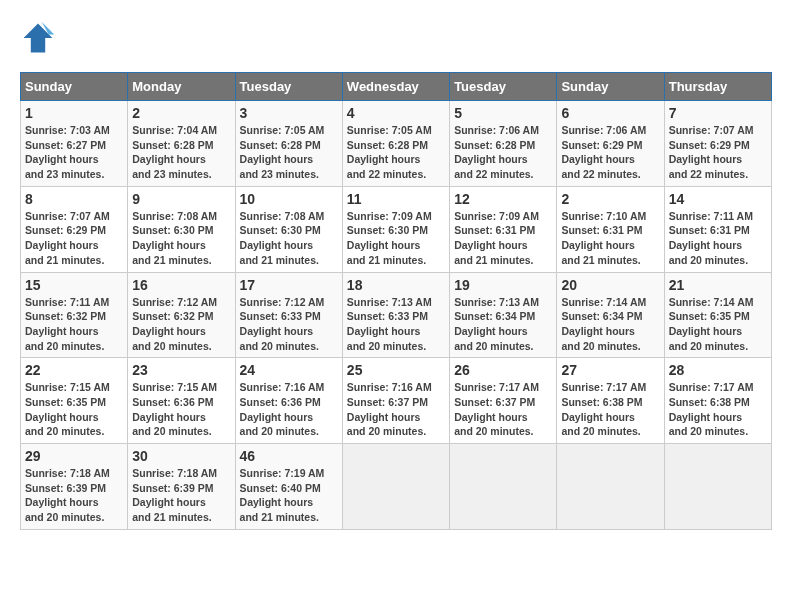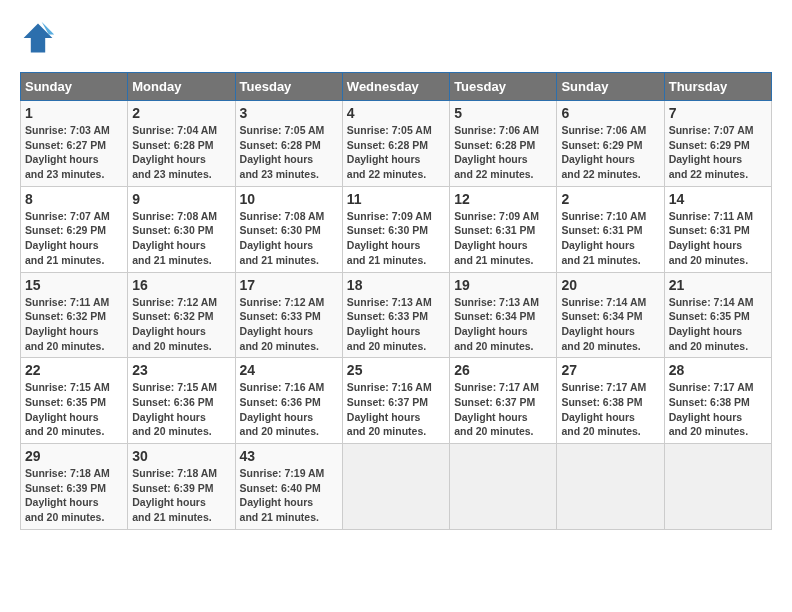--- a/index.html
+++ b/index.html
@@ -396,21 +396,21 @@
         <td>
         <span class="day-num">30</span>
         <div class="day-detail">
           Sunrise: 7:18 AM<br>
           Sunset: 6:39 PM<br>
           Daylight hours<br>
           and 21 minutes.
         </div>
       </td>
         <td>
-        <span class="day-num">43</span>
+        <span class="day-num">46</span>
         <div class="day-detail">
           Sunrise: 7:19 AM<br>
           Sunset: 6:40 PM<br>
           Daylight hours<br>
           and 21 minutes.
         </div>
       </td>
         <td class="empty-cell"></td>
         <td class="empty-cell"></td>
         <td class="empty-cell"></td>

